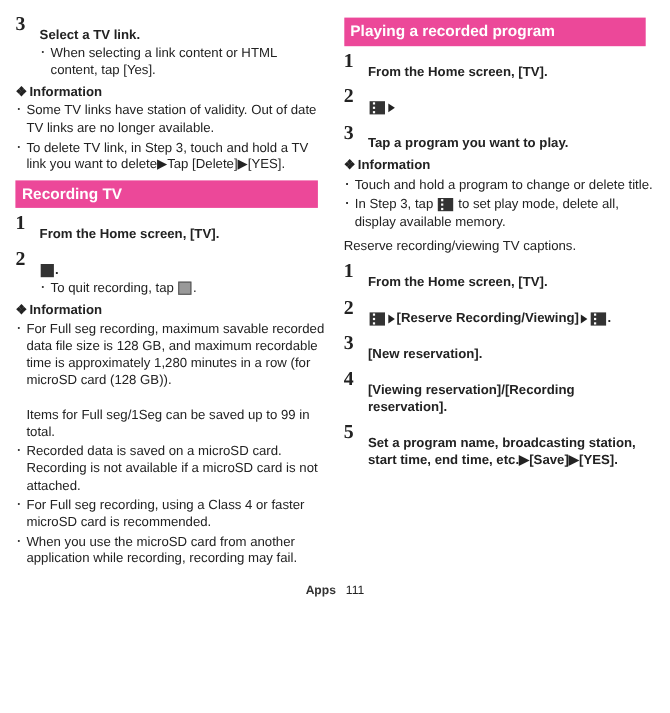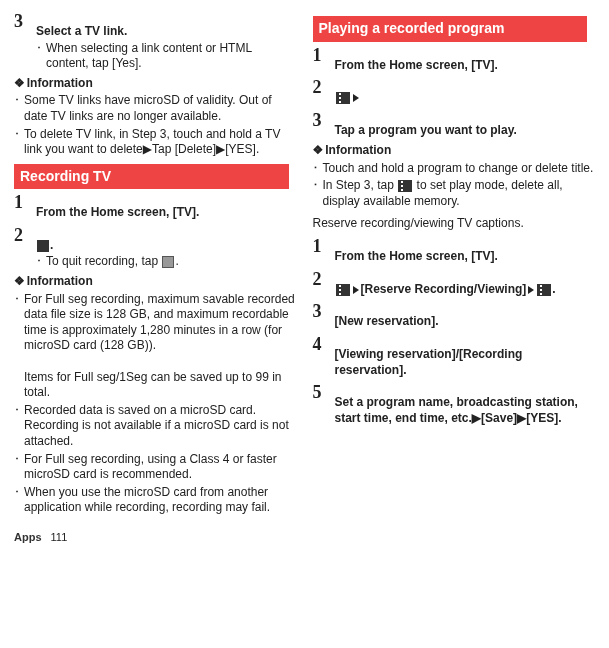--- a/index.html
+++ b/index.html
@@ -63,21 +63,21 @@
     margin-bottom: 2px;
   }
   ul.info > li > .dot {
     width: 10px;
     flex-shrink: 0;
   }
   ul.info > li > .txt {
     flex: 1;
   }
   .section-head {
-    background: #ef4444;
+    background: #ec4899;
     color: #fff;
     font-weight: bold;
     font-size: 14px;
     padding: 4px 6px;
     margin: 6px 8px 4px 0;
     line-height: 1.25;
   }
   .intro {
     margin: 2px 0 6px 0;
   }
@@ -113,21 +113,21 @@
   }
   .icon-more::after {
     content: "";
     position: absolute;
     left: 3px; top: 1px;
     width: 2px; height: 2px;
     background: #fff;
     box-shadow: 0 4px 0 #fff, 0 8px 0 #fff;
   }
   .footer {
-    text-align: left;
+    text-align: center;
     margin-top: 8px;
     font-size: 11px;
   }
   .footer .apps {
     font-weight: bold;
     color: #333;
     margin-right: 6px;
   }
 </style>
 </head>
@@ -147,21 +147,21 @@
         </div>
       </div>
     </div>
 
     <div class="info-head">
       <span class="diamond">❖</span><span>Information</span>
     </div>
     <ul class="info">
       <li>
           <span class="dot">･</span>
-          <span class="txt">Some TV links have microSD of validity. Out of date TV links are no longer available.</span>
+          <span class="txt">Some TV links have station of validity. Out of date TV links are no longer available.</span>
         </li>
       <li>
           <span class="dot">･</span>
           <span class="txt">To delete TV link, in Step 3, touch and hold a TV link you want to delete▶Tap [Delete]▶[YES].</span>
         </li>
     </ul>
 
     <div class="section-head">Recording TV</div>
 
     <div class="step">

